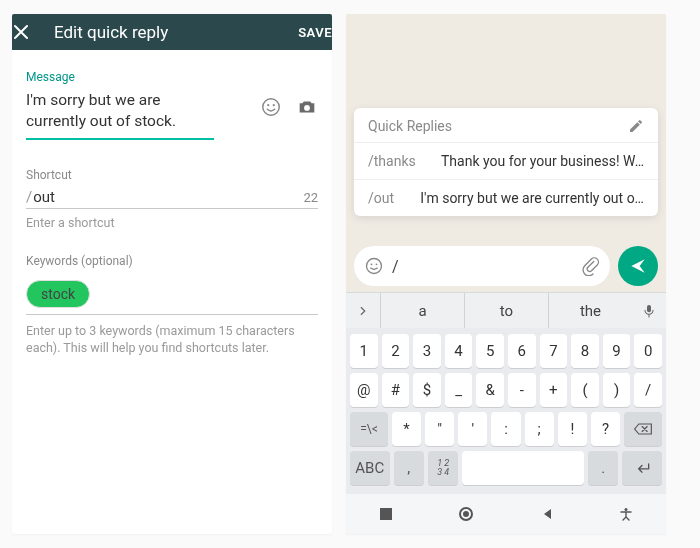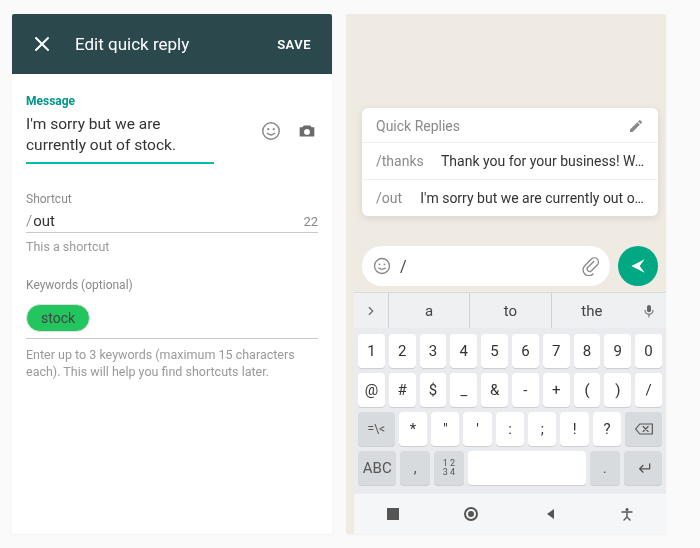--- a/index.html
+++ b/index.html
@@ -19,34 +19,34 @@
     box-shadow: 0 1px 2px rgba(0,0,0,0.04);
     display: flex;
     flex-direction: column;
     overflow: hidden;
   }
   
   .left { width: 320px; }
   .toolbar {
     background: #2b494d;
     color: #fff;
-    height: 60px;
+    height: 36px;
     display: flex;
     align-items: center;
-    padding: 0 21px;
+    padding: 0 0;
   }
   .toolbar .close {
     width: 18px; height: 18px;
     display: flex; align-items: center; justify-content: center;
     margin-right: 24px;
   }
   .toolbar .title { font-size: 17px; font-weight: 400; flex: 1; }
   .toolbar .save { font-size: 13px; font-weight: 600; letter-spacing: 0.5px; }
   .form { padding: 20px 14px 12px; }
-  .section-label { font-size: 12px; color: #009688; font-weight: 700; margin-bottom: 6px; }
+  .section-label { font-size: 12px; color: #009688; font-weight: 400; margin-bottom: 6px; }
   .section-label.gray { color: #8a8a8a; font-weight: 400; }
   .msg-row { display: flex; align-items: flex-start; margin-bottom: 4px; gap: 36px; }
   .msg-text {
     flex: 1;
     font-size: 15.5px;
     line-height: 1.35;
     color: #333;
     border-bottom: 2px solid #00bfa5;
     padding-bottom: 6px;
     padding-right: 4px;
@@ -74,21 +74,20 @@
     font-size: 14px;
     color: #444;
   }
 
   
   .right {
     width: 320px;
     background: #efeae2;
     display: flex;
     flex-direction: column;
-    padding-left: 8px;
   }
   .chat-bg { flex: 1; position: relative; }
   .overlay-card {
     position: absolute;
     left: 8px; right: 8px; top: 94px;
     background: #fff;
     border-radius: 6px;
     box-shadow: 0 2px 8px rgba(0,0,0,0.1);
     overflow: hidden;
   }
@@ -217,21 +216,21 @@
     </div>
 
     <div class="spacer"></div>
 
     <div class="section-label gray">Shortcut</div>
     <div class="shortcut-row">
       <span class="shortcut-slash">/</span>
       <span class="shortcut-val">out</span>
       <span class="shortcut-count">22</span>
     </div>
-    <div class="helper">This a shortcut</div>
+    <div class="helper">Enter a shortcut</div>
 
     <div class="spacer"></div>
 
     <div class="section-label gray">Keywords (optional)</div>
     <div class="keyword-chip-row">
       <span class="chip">stock</span>
     </div>
     <div class="helper" style="margin-top:8px; line-height:1.35;">Enter up to 3 keywords (maximum 15 characters each). This will help you find shortcuts later.</div>
   </div>
 </div>
@@ -337,21 +336,21 @@
       <div class="key fn wide">
         <svg width="20" height="14" viewBox="0 0 24 16">
             <path d="M7 2 H22 V14 H7 L2 8 Z" fill="none" stroke="#555" stroke-width="1.4"></path>
             <path d="M11 5 l6 6 M17 5 l-6 6" stroke="#555" stroke-width="1.4" stroke-linecap="round"></path>
           </svg>
       </div>
     </div>
     <div class="krow">
       <div class="key fn wide" style="font-size:15px;">ABC</div>
       <div class="key fn">,</div>
-      <div class="key fn" style="font-size:9px; line-height:1; white-space:pre; text-align:left;">1 2
+      <div class="key fn" style="font-size:9px; line-height:1; white-space:pre; text-align:left;font-style:italic;">1 2
 3 4</div>
       <div class="key space"></div>
       <div class="key fn">.</div>
       <div class="key fn wide">
         <svg width="20" height="14" viewBox="0 0 24 16">
             <path d="M20 3 v6 H8 M8 9 l4 -4 M8 9 l4 4" fill="none" stroke="#555" stroke-width="1.6" stroke-linecap="round" stroke-linejoin="round"></path>
           </svg>
       </div>
     </div>
   </div>

